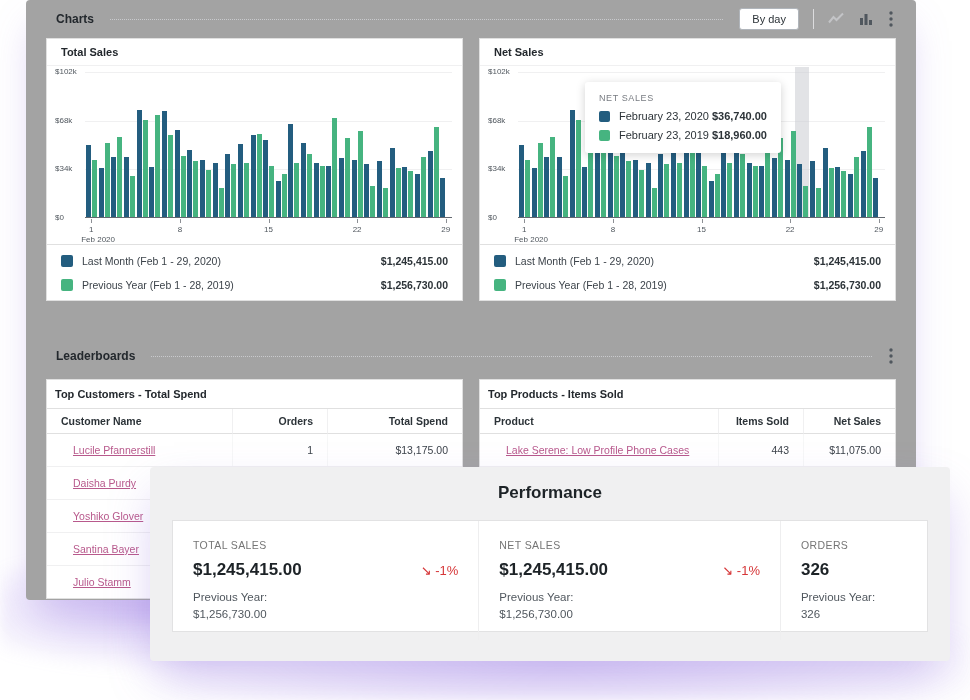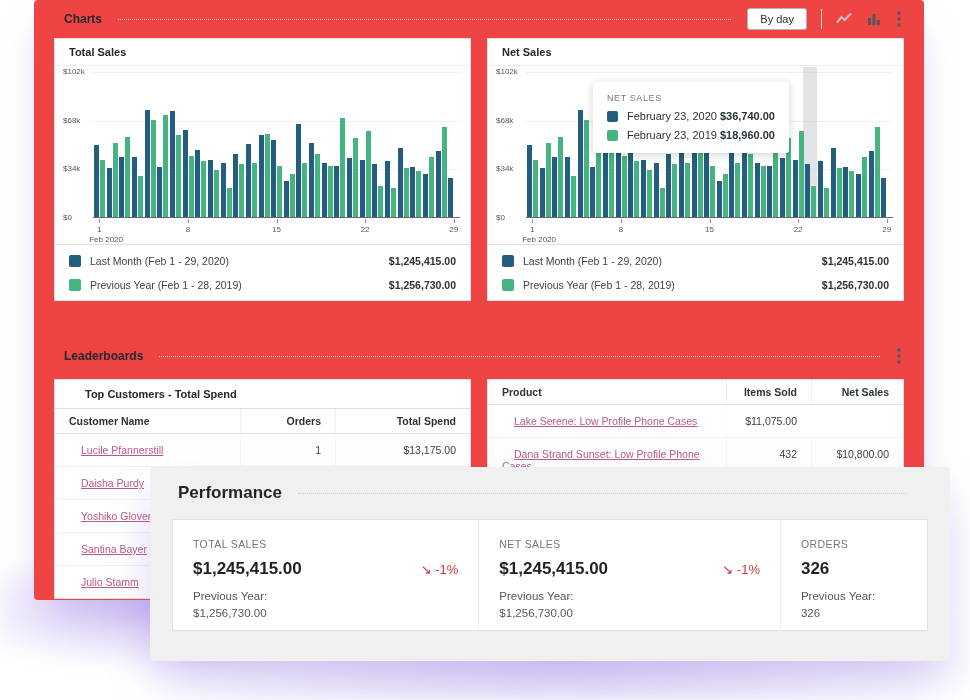--- a/index.html
+++ b/index.html
@@ -11,22 +11,22 @@
   .glow {
     position:absolute; left:0; top:540px; width:970px; height:160px;
     background:
       radial-gradient(ellipse 300px 90px at 150px 70px, rgba(158,126,232,0.42), transparent 70%),
       radial-gradient(ellipse 620px 110px at 560px 120px, rgba(158,126,232,0.30), transparent 72%);
     filter: blur(6px);
   }
 
   
   .main-card {
-    position:absolute; left:34px; top:0; width:890px; height:600px;
-    background:#ef4444; border-radius:4px;
+    position:absolute; left:26px; top:0; width:890px; height:600px;
+    background:#a3a3a3; border-radius:4px;
     box-shadow:0 18px 38px -10px rgba(140,105,220,0.35);
   }
   .section-header { display:flex; align-items:center; height:38px; padding:0 22px 0 30px; }
   .section-title { font-size:12px; font-weight:bold; color:#23282d; white-space:nowrap; }
   .dotted-rule { flex:1; border-top:1px dotted #c9cacd; margin:0 16px; height:0; }
   .select-button {
     font-size:11px; color:#2c3338; background:#fff; border:1px solid #b0b5bb;
     border-radius:3px; padding:4px 12px; cursor:pointer; white-space:nowrap;
   }
   .toolbar { display:flex; align-items:center; gap:14px; margin-left:14px; }
@@ -65,39 +65,39 @@
     padding:11px 14px 12px;
   }
   .tooltip-title { font-size:9px; letter-spacing:0.6px; color:#787c82; margin-bottom:4px; }
   .tooltip-row { display:flex; align-items:center; margin-top:7px; font-size:11px; color:#2c3338; }
   .tooltip-row .swatch { width:11px; height:11px; }
   .tooltip-value { margin-left:auto; font-weight:bold; }
 
   
   .lb-header-row { margin-top:36px;align-items:center; }
   .lb-row-wrap { display:flex; gap:16px; padding:0 20px; margin-top:4px; align-items:flex-start; }
-  .lb-title { padding:8px 30px; font-size:11px; font-weight:bold; color:#23282d; border-bottom:1px solid #e0e0e0; }
+  .lb-title { padding:8px 8px; font-size:11px; font-weight:bold; color:#23282d; border-bottom:1px solid #e0e0e0; }
   .lb-head, .lb-row { display:grid; }
   .cust .lb-head, .cust .lb-row { grid-template-columns:1fr 95px 135px; }
   .prod .lb-head, .prod .lb-row { grid-template-columns:1fr 85px 92px; }
   .lb-hcell { padding:6px 14px; font-size:10.5px; font-weight:bold; color:#2c3338; border-bottom:1px solid #e0e0e0; }
   .lb-hcell + .lb-hcell { border-left:1px solid #f0f0f1; text-align:right; }
   .lb-cell { padding:10px 14px; font-size:10.5px; color:#3c434a; }
   .lb-cell + .lb-cell { border-left:1px solid #f6f7f7; text-align:right; }
   .lb-row { border-bottom:1px solid #f0f0f1; }
   .lb-row:last-child { border-bottom:none; }
   .lb-link { color:#b8598c; text-decoration:underline; cursor:pointer;margin-left:12px; }
 
   
   .perf-card {
     position:absolute; left:150px; top:467px; width:800px; height:194px; z-index:10;
     background:#f0f0f1; border-radius:4px;
     box-shadow:0 22px 45px -8px rgba(140,105,220,0.38);
   }
-  .perf-header { display:flex; align-items:center; padding:16px 28px 12px; }
+  .perf-header { display:flex; align-items:center; padding:16px 28px 12px;flex-direction:column; }
   .perf-title { font-size:17px; font-weight:bold; color:#1d2327; white-space:nowrap; }
   .stats {
     margin:4px 22px 0; background:#fff; border:1px solid #e2e2e3;
     display:grid; grid-template-columns:40.5% 40% 19.5%; height:112px;
   }
   .stat { padding:18px 20px; }
   .stat + .stat { border-left:1px solid #eeeeef; }
   .stat-label { font-size:10.5px; letter-spacing:0.4px; color:#757575; }
   .stat-value-row { display:flex; justify-content:space-between; align-items:center; margin-top:9px; }
   .stat-value { font-size:17px; font-weight:bold; color:#1d2327; }
@@ -519,28 +519,30 @@
           </div>
           <div class="lb-row">
             <div class="lb-cell"><a class="lb-link">Julio Stamm</a></div>
             <div class="lb-cell"></div>
             <div class="lb-cell"></div>
           </div>
         </div>
     </div>
 
     <div class="panel prod">
+      <div class="lb-title">Top Products - Items Sold</div>
       <div class="lb-head">
         <div class="lb-hcell">Product</div>
         <div class="lb-hcell">Items Sold</div>
         <div class="lb-hcell">Net Sales</div>
       </div>
       <div id="products-body">
           <div class="lb-row">
             <div class="lb-cell"><a class="lb-link">Lake Serene: Low Profile Phone Cases</a></div>
+            <div class="lb-cell">443</div>
             <div class="lb-cell">$11,075.00</div>
           </div>
           <div class="lb-row">
             <div class="lb-cell"><a class="lb-link">Dana Strand Sunset: Low Profile Phone Cases</a></div>
             <div class="lb-cell">432</div>
             <div class="lb-cell">$10,800.00</div>
           </div>
         </div>
     </div>
   </div>

